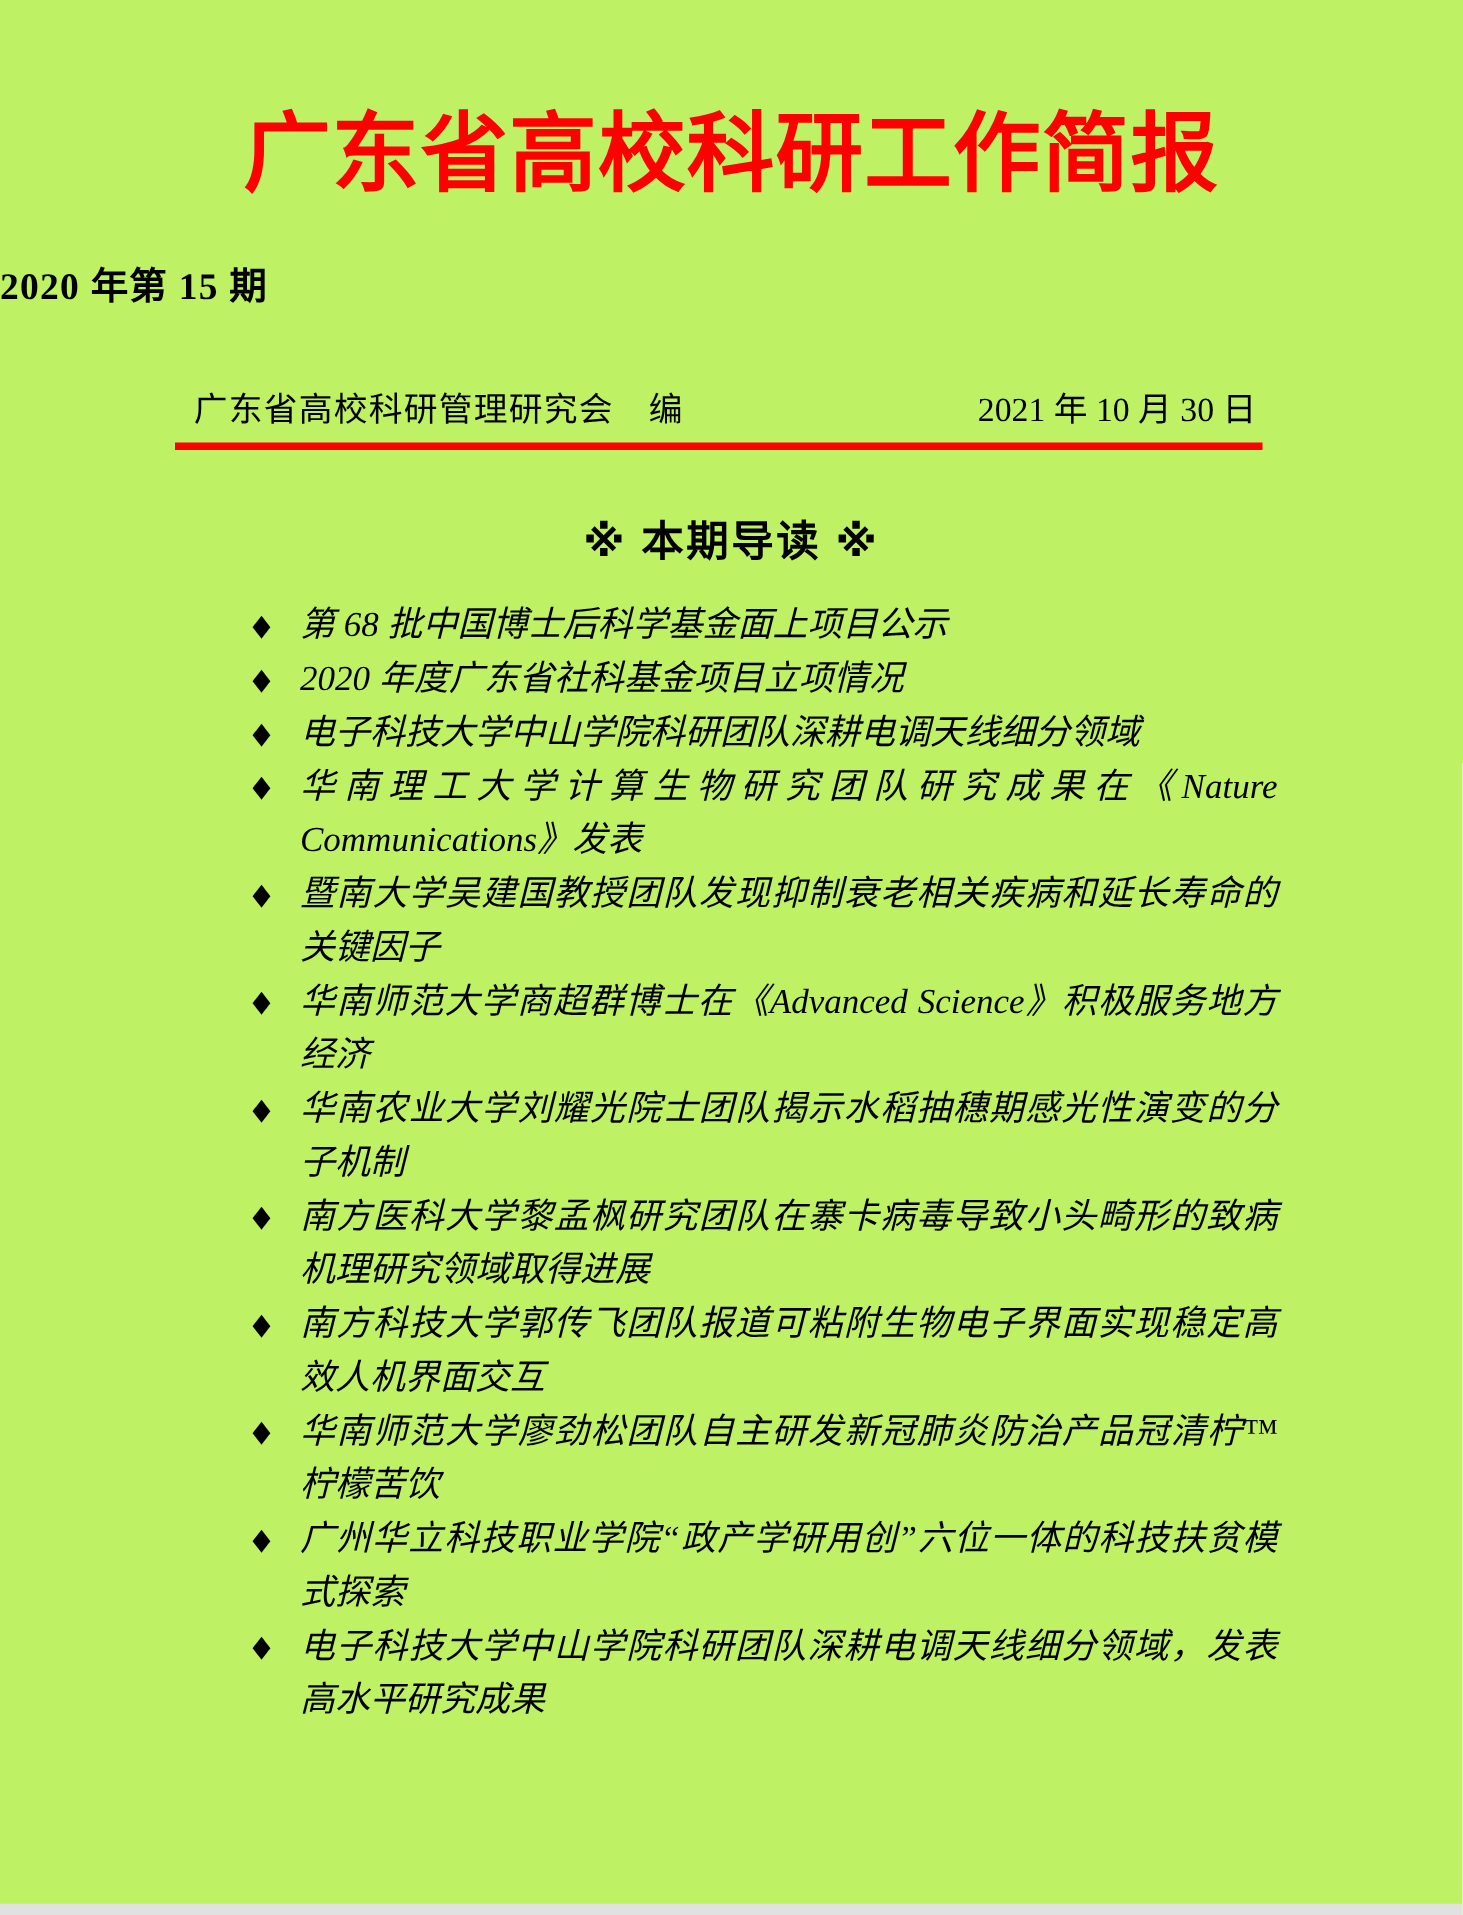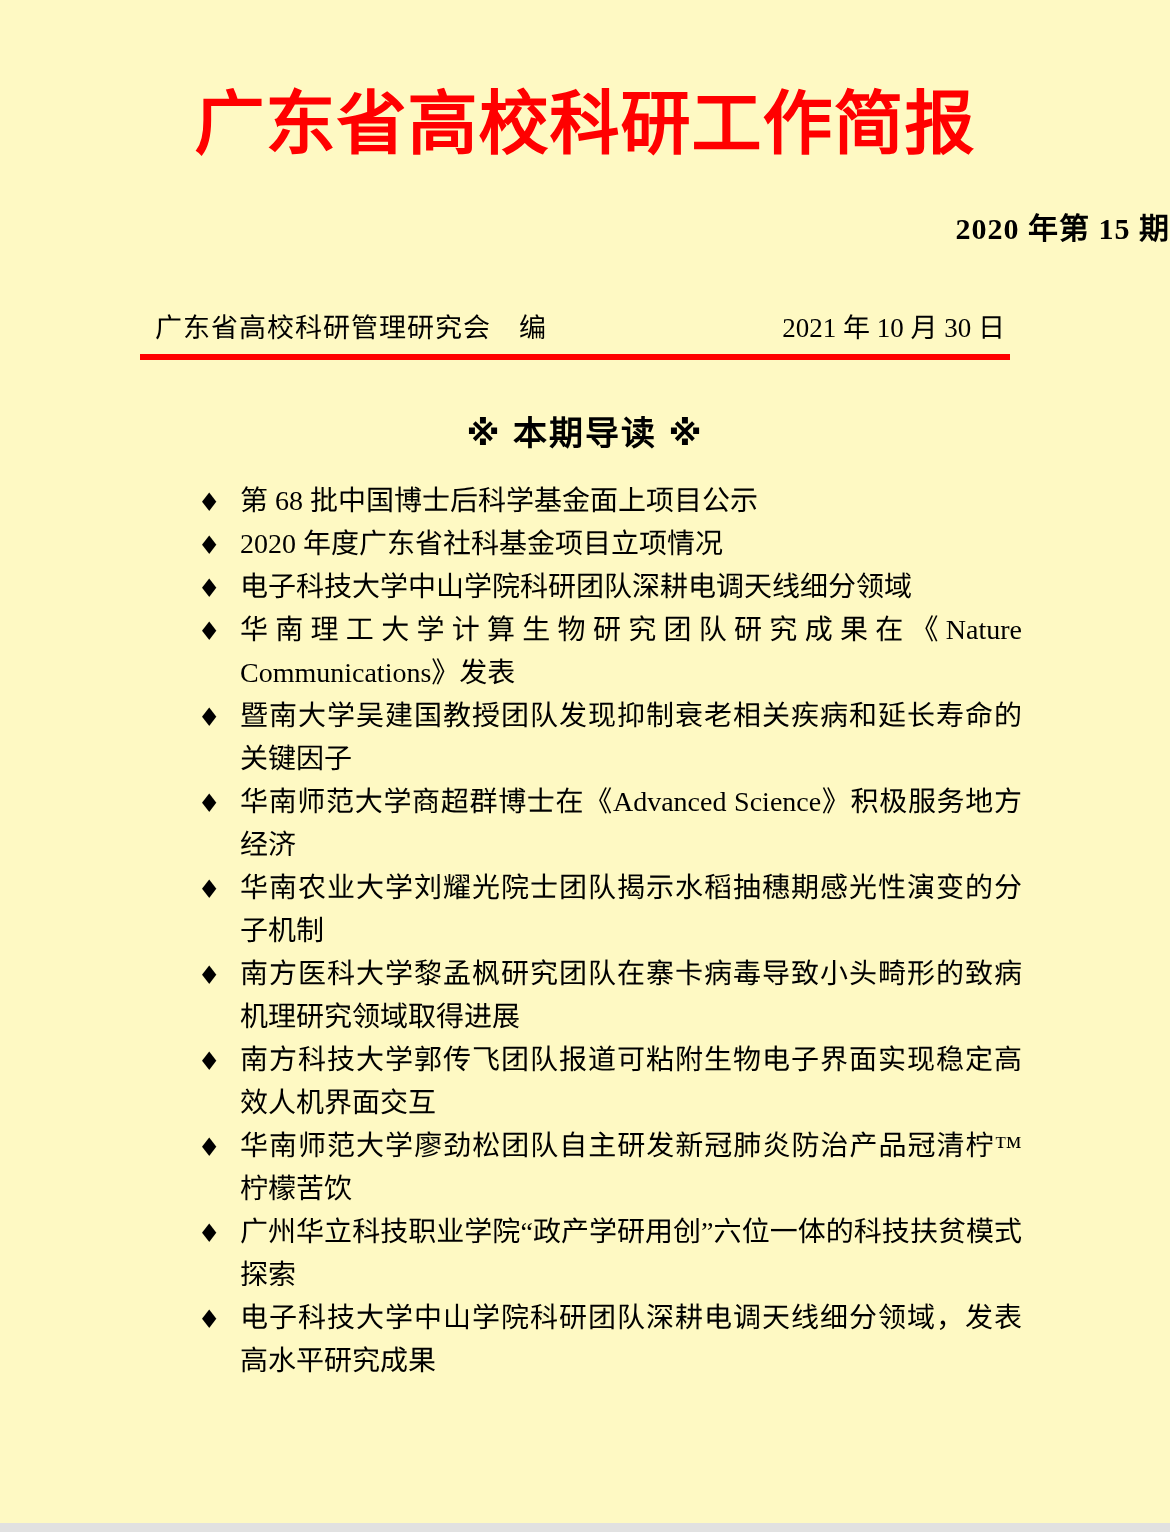--- a/index.html
+++ b/index.html
@@ -11,36 +11,36 @@
     width: 1170px;
     height: 1532px;
     overflow: hidden;
     color: #000000;
     font-family: "Liberation Serif", "DejaVu Serif", serif;
   }
   .page {
     position: relative;
     width: 1170px;
     height: 1532px;
-    background: #fef9c3;
+    background: #bef264;
   }
   .doc-title {
     margin: 0;
     padding-top: 86px;
     text-align: center;
     color: #ff0000;
     font-size: 70px;
     line-height: 1.12;
     font-weight: bold;
     letter-spacing: 1px;
     font-family: "Liberation Serif", "DejaVu Serif", serif;
   }
   .issue-line {
     margin-top: 40px;
-    text-align: right;
+    text-align: left;
     font-size: 30px;
     font-weight: bold;
     letter-spacing: 1px;
   }
   .masthead {
     display: flex;
     justify-content: space-between;
     align-items: flex-start;
     margin: 58px 165px 0 155px;
     font-size: 27px;
@@ -76,20 +76,21 @@
     flex: 0 0 38px;
     font-size: 24px;
     line-height: 43px;
     transform: scaleX(0.78);
     transform-origin: left center;
     font-family: "DejaVu Sans", sans-serif;
   }
   .toc-item .text {
     flex: 1;
     text-align: justify;
+    font-style: italic;
   }
   .page-edge {
     position: absolute;
     left: 0;
     right: 0;
     bottom: 0;
     height: 9px;
     background: #e1e1e1;
   }
 </style>

